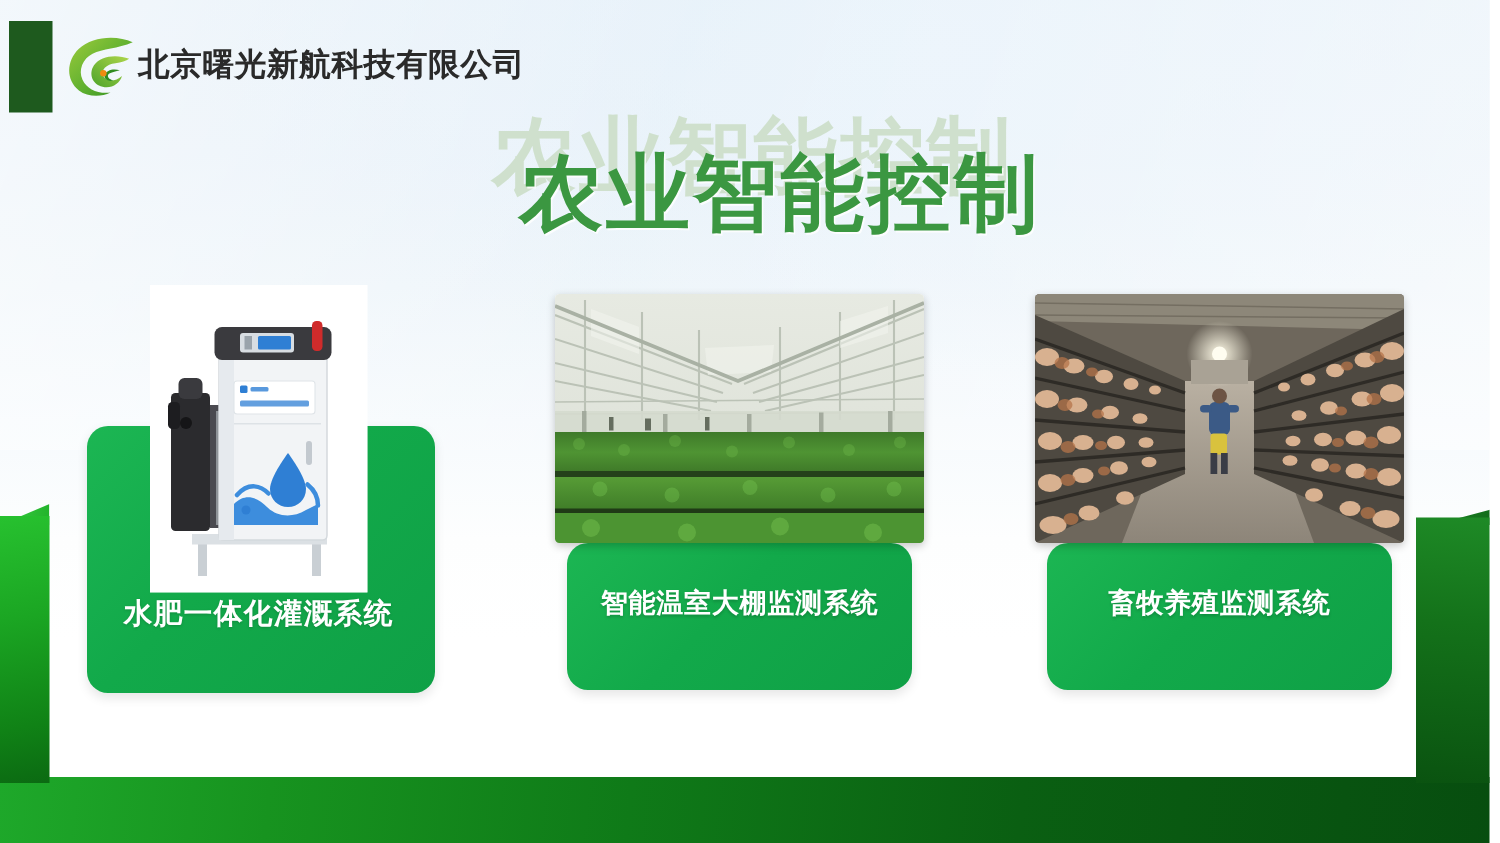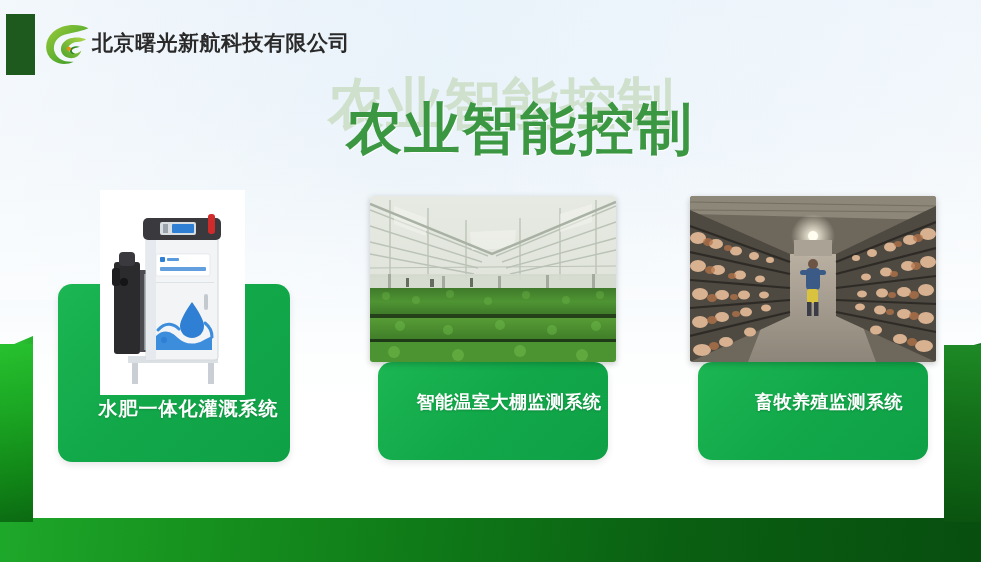--- a/index.html
+++ b/index.html
@@ -9,20 +9,21 @@
   body {
     font-family: "Liberation Sans", "DejaVu Sans", sans-serif;
   }
 
   #slide {
     position: relative;
     width: 981px;
     height: 562px;
     overflow: hidden;
     background: #ffffff;
+    padding-left: 12px;
   }
 
   
   .bg-sky {
     position: absolute;
     left: 0; top: 0;
     width: 1000px; height: 562px;
     background:
       radial-gradient(ellipse 700px 300px at 62% 6%, #e9f3fb 0%, rgba(233,243,251,0) 72%),
       linear-gradient(180deg,
@@ -131,21 +132,21 @@
   }
   .card-panel {
     position: absolute;
     left: 0; bottom: 0;
     border-radius: 14px;
     background: linear-gradient(135deg, #1cb653 0%, #12a94a 45%, #0fa046 100%);
     box-shadow: 0 3px 7px rgba(0,0,0,0.10);
   }
   .card-label {
     position: absolute;
-    left: 16px;
+    left: 0;
     width: 100%;
     text-align: center;
     color: #ffffff;
     font-weight: 700;
     white-space: nowrap;
     text-shadow: 0 1px 2px rgba(0,0,0,0.18);
   }
   .card-photo {
     position: absolute;
     overflow: hidden;

